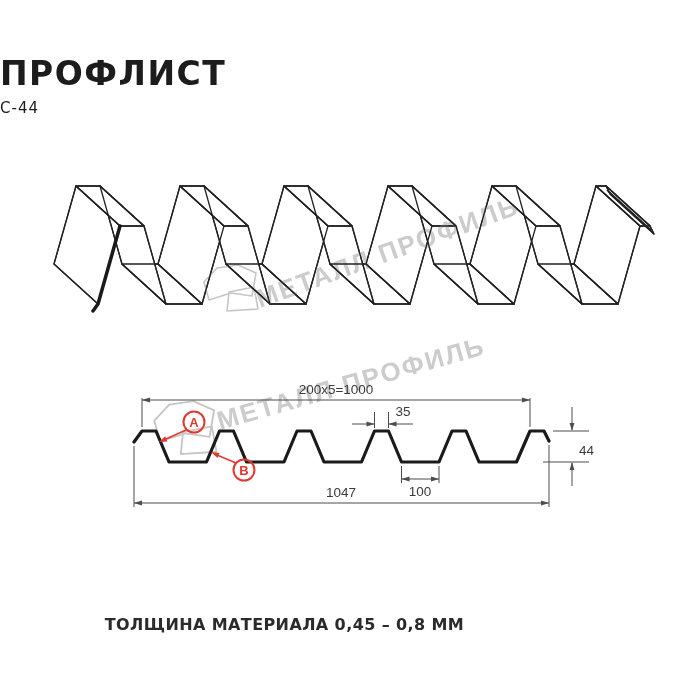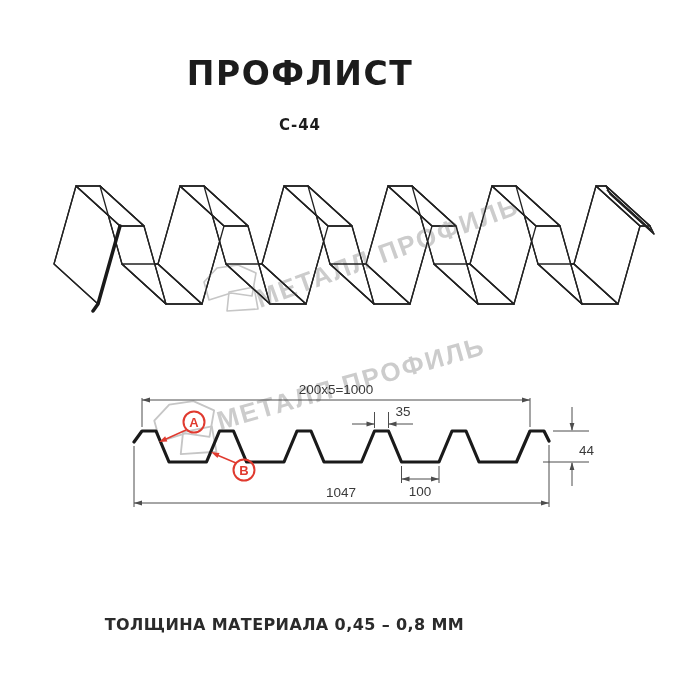--- a/index.html
+++ b/index.html
@@ -1,25 +1,25 @@
 <!DOCTYPE html>
 <html><head>
 <meta charset="utf-8">
 <style>
   html,body{margin:0;padding:0;background:#ffffff;}
   .canvas{
     position:relative;width:700px;height:700px;background:#ffffff;overflow:hidden;
     font-family:"DejaVu Sans","Liberation Sans",sans-serif;
   }
-  .header{position:absolute;top:56px;left:0;width:600px;text-align:center;}
+  .header{position:absolute;top:56px;left:0;width:600px;}
   .title{
     font-size:33px;font-weight:bold;color:#1c1c1c;letter-spacing:1.5px;line-height:1.1;
   }
   .subtitle{
-    margin-top:24px;font-size:15px;font-weight:bold;color:#1c1c1c;letter-spacing:1px;
+    margin-top:7px;font-size:15px;font-weight:normal;color:#1c1c1c;letter-spacing:1px;
   }
   .footer{
     position:absolute;top:615px;left:0;width:569px;text-align:center;
     font-size:16px;font-weight:600;color:#2b2b2b;letter-spacing:0.4px;
   }
   svg{position:absolute;top:0;left:0;}
   svg text{font-family:"Liberation Sans","DejaVu Sans",sans-serif;fill:#3a3a3a;font-size:13.5px;}
   .wm-text{font-size:26px;font-weight:bold;letter-spacing:2px;fill:#cccccc;}
   .wm-logo{fill:none;stroke:#c6c6c6;stroke-width:1.6;stroke-linejoin:round;}
   .faces-fill{fill:#ffffff;}

